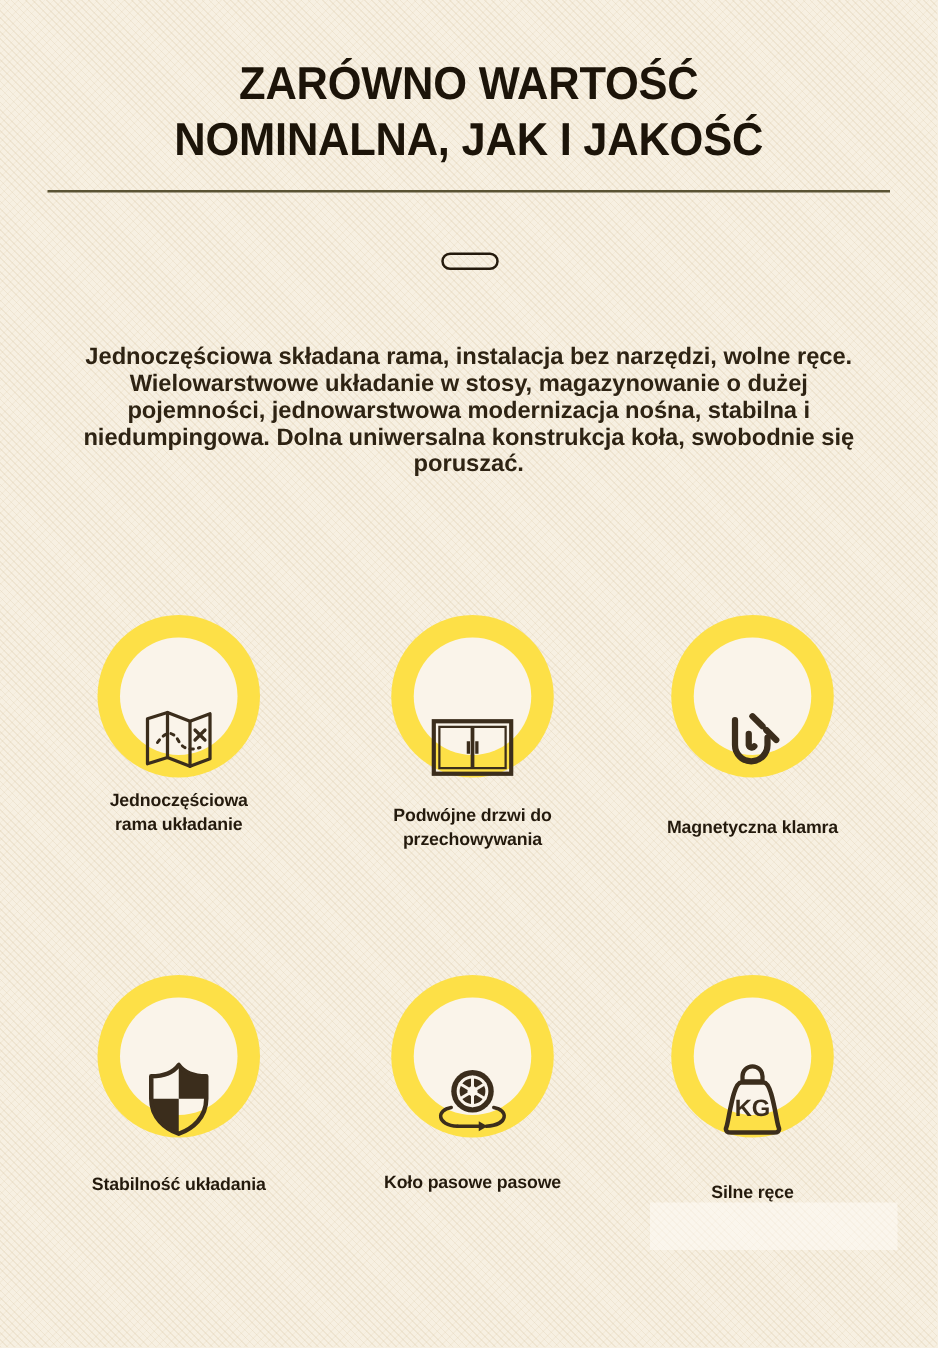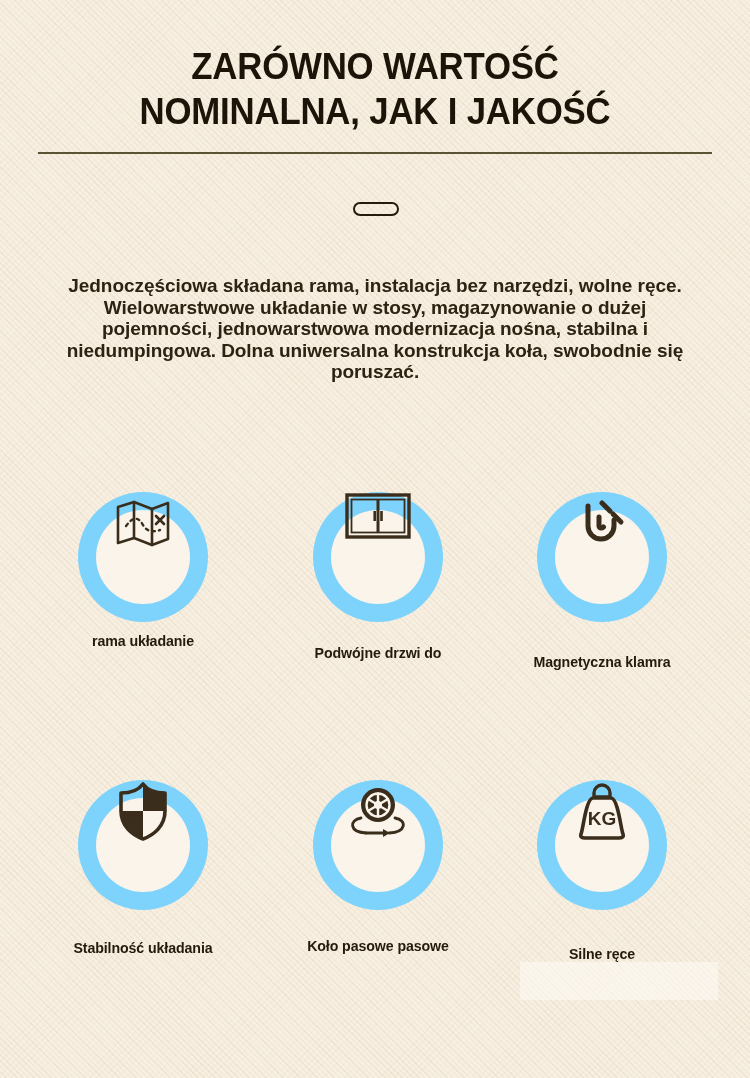--- a/index.html
+++ b/index.html
@@ -60,22 +60,22 @@
     font-size:19px;
     line-height:21.5px;
     letter-spacing:-0.05px;
   }
 
   
   .feature{position:absolute;width:190px;}
   .circle{
     position:absolute;left:50%;transform:translateX(-50%);top:0;
     width:130px;height:130px;border-radius:50%;
-    background:#7dd3fc;
-    display:flex;align-items:flex-start;justify-content:center;
+    background:#fde047;
+    display:flex;align-items:flex-end;justify-content:center;
     box-sizing:border-box;
   }
   .circle::after{
     content:"";position:absolute;left:18px;top:18px;
     width:94px;height:94px;border-radius:50%;
     background:#faf4ea;
   }
   .circle svg{position:relative;z-index:2;display:block;}
   .caption{
     position:absolute;left:0;width:190px;
@@ -139,36 +139,38 @@
         <g fill="none" stroke="#3b2d1c" stroke-width="2.4" stroke-linecap="round" stroke-dasharray="2.6 4.2">
           <path d="M14 34 Q24 20 31 33 Q36 42 48 38"></path>
         </g>
         <g stroke="#3b2d1c" stroke-width="2.6" stroke-linecap="round">
           <path d="M44 24 L52 32"></path>
           <path d="M52 24 L44 32"></path>
         </g>
       </svg>
     </div>
     <div class="caption">
+        <span style="display:block">Jednoczęściowa</span>
         <span style="display:block">rama układanie</span>
       </div>
   </div>
 
   <div class="feature" id="f2">
     <div class="circle">
       <svg width="66" height="48" viewBox="0 0 66 48">
         <rect x="2" y="3" width="62" height="42" fill="none" stroke="#3b2d1c" stroke-width="3.4"></rect>
         <rect x="6.5" y="7.5" width="53" height="33" fill="none" stroke="#3b2d1c" stroke-width="1.8"></rect>
         <path d="M33 7.5 L33 40.5" stroke="#3b2d1c" stroke-width="3"></path>
         <rect x="28.4" y="19" width="2.6" height="10" fill="#3b2d1c"></rect>
         <rect x="35.2" y="19" width="2.6" height="10" fill="#3b2d1c"></rect>
       </svg>
     </div>
     <div class="caption">
         <span style="display:block">Podwójne drzwi do</span>
+        <span style="display:block">przechowywania</span>
       </div>
   </div>
 
   <div class="feature" id="f3">
     <div class="circle">
       <svg width="60" height="60" viewBox="0 0 60 60">
         <g fill="none" stroke="#3b2d1c" stroke-width="5" stroke-linecap="round">
           <path d="M16 14 L16 34 A13 13 0 0 0 42 34 L42 28"></path>
           <path d="M27 25 L27 34 A2.5 2.5 0 0 0 31.5 35"></path>
         </g>

